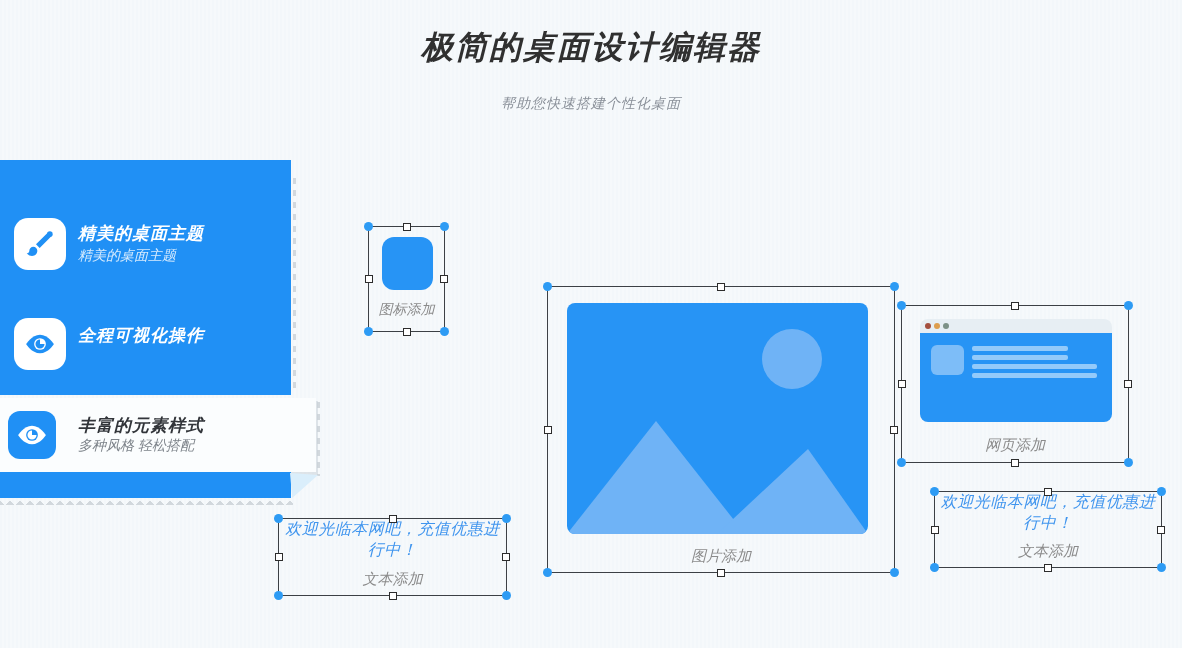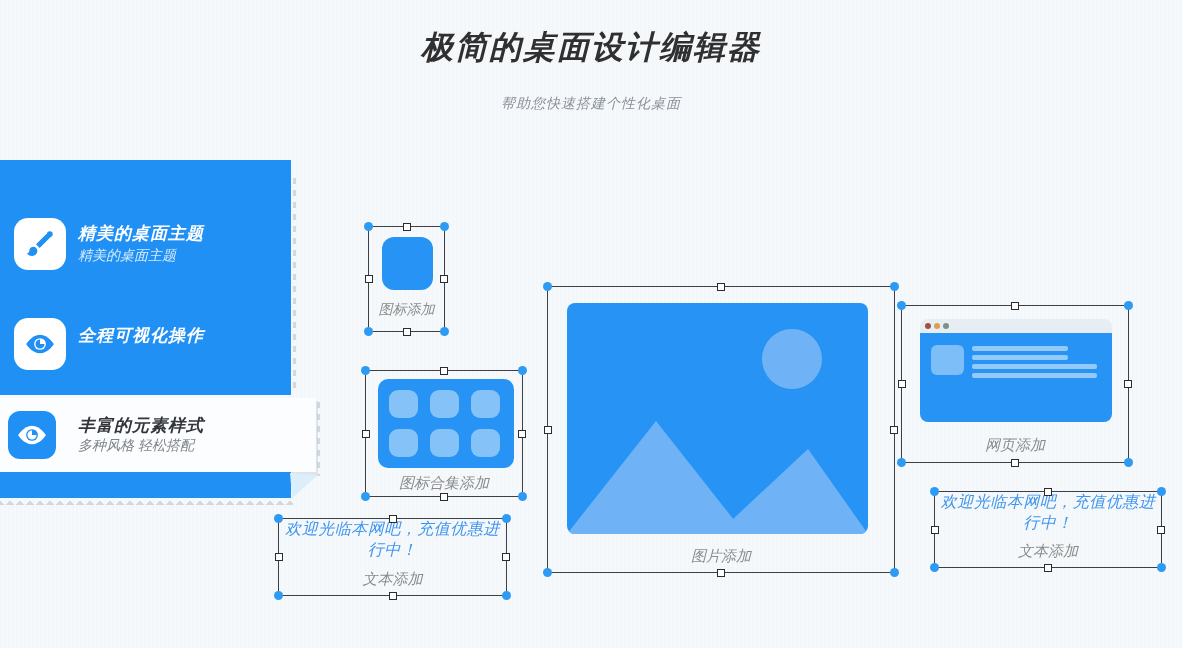--- a/index.html
+++ b/index.html
@@ -135,39 +135,20 @@
   <span class="h circle tl"></span>
       <span class="h circle tr"></span>
       <span class="h circle bl"></span>
       <span class="h circle br"></span>
       <span class="h square tc"></span>
       <span class="h square bc"></span>
       <span class="h square lc"></span>
       <span class="h square rc"></span>
     </div>
 
-  <div class="sel" style="left:365px;top:370px;width:158px;height:127px;">
-    <div class="icons-rect">
-      <div class="cell"></div>
-      <div class="cell"></div>
-      <div class="cell"></div>
-      <div class="cell"></div>
-      <div class="cell"></div>
-      <div class="cell"></div>
-    </div>
-    <div class="el-label" style="bottom:3px;">图标合集添加</div>
-  <span class="h circle tl"></span>
-      <span class="h circle tr"></span>
-      <span class="h circle bl"></span>
-      <span class="h circle br"></span>
-      <span class="h square tc"></span>
-      <span class="h square bc"></span>
-      <span class="h square lc"></span>
-      <span class="h square rc"></span>
-    </div>
 
   <div class="sel" style="left:547px;top:286px;width:348px;height:287px;">
     <div class="img-rect">
       <div class="img-sun"></div>
       <svg class="img-mts" viewBox="0 0 301 231">
         <polygon points="0,231 89,118 178,231" fill="#6fb3f6"></polygon>
         <polygon points="150,231 241,146 301,231" fill="#6fb3f6"></polygon>
       </svg>
     </div>
     <div class="el-label" style="bottom:6px;">图片添加</div>

